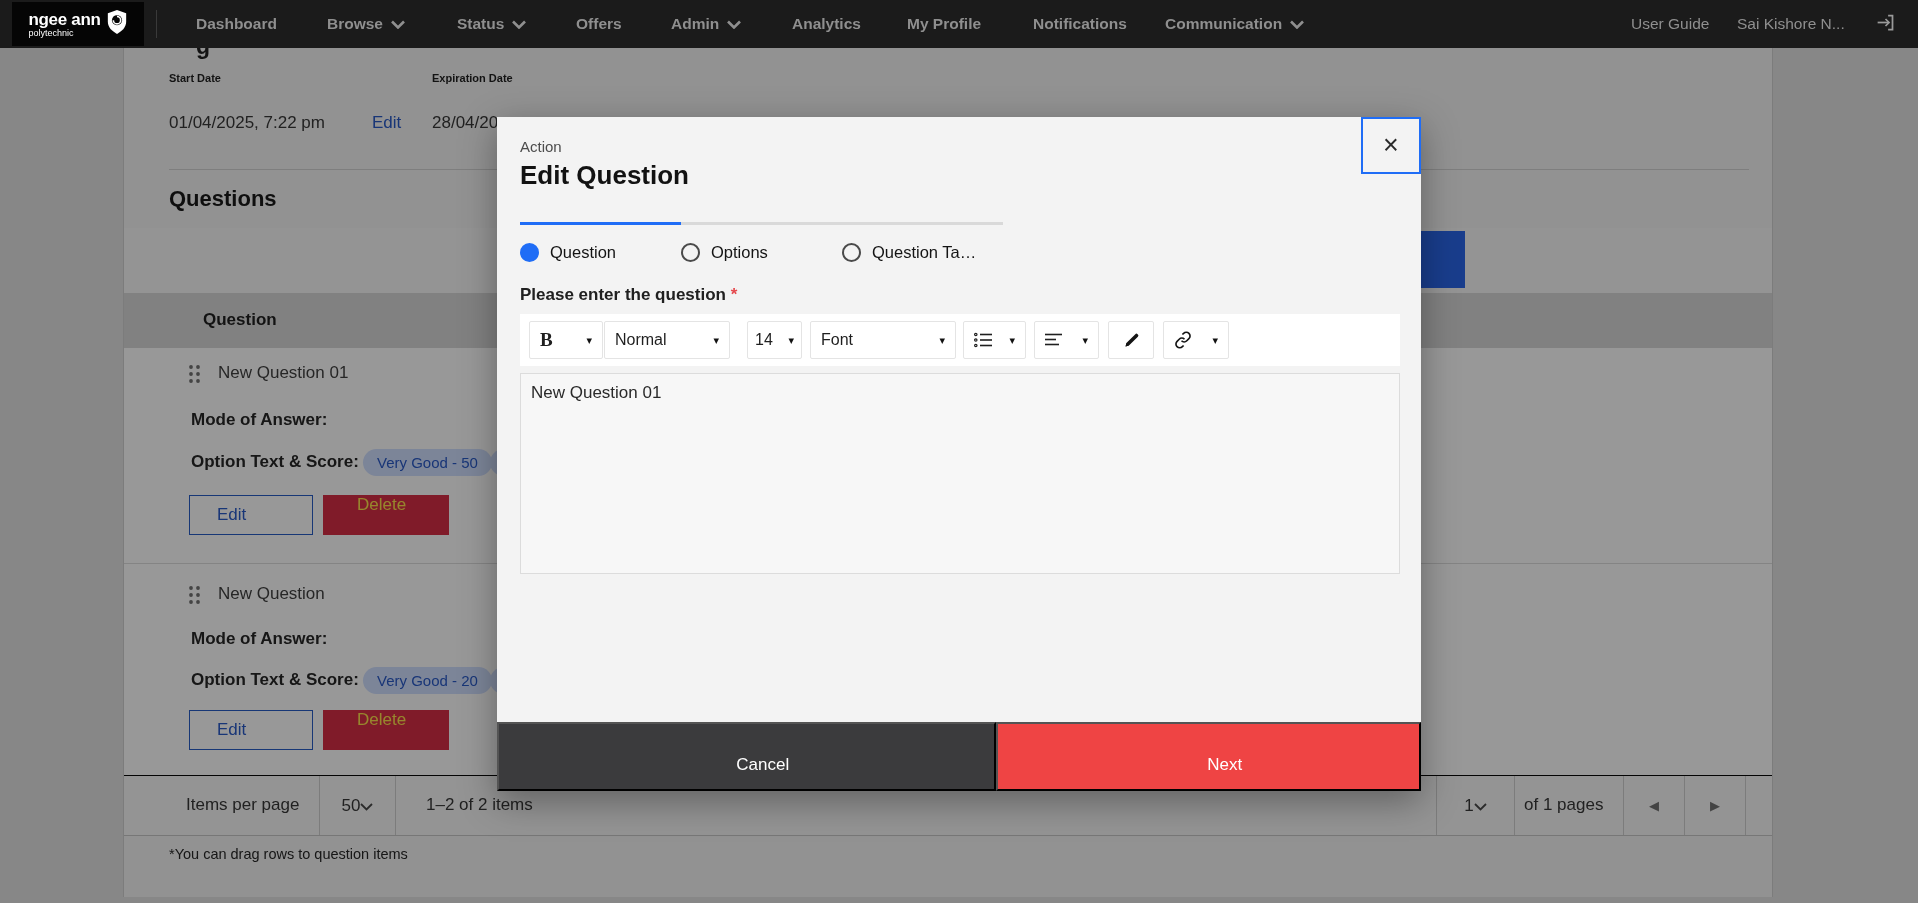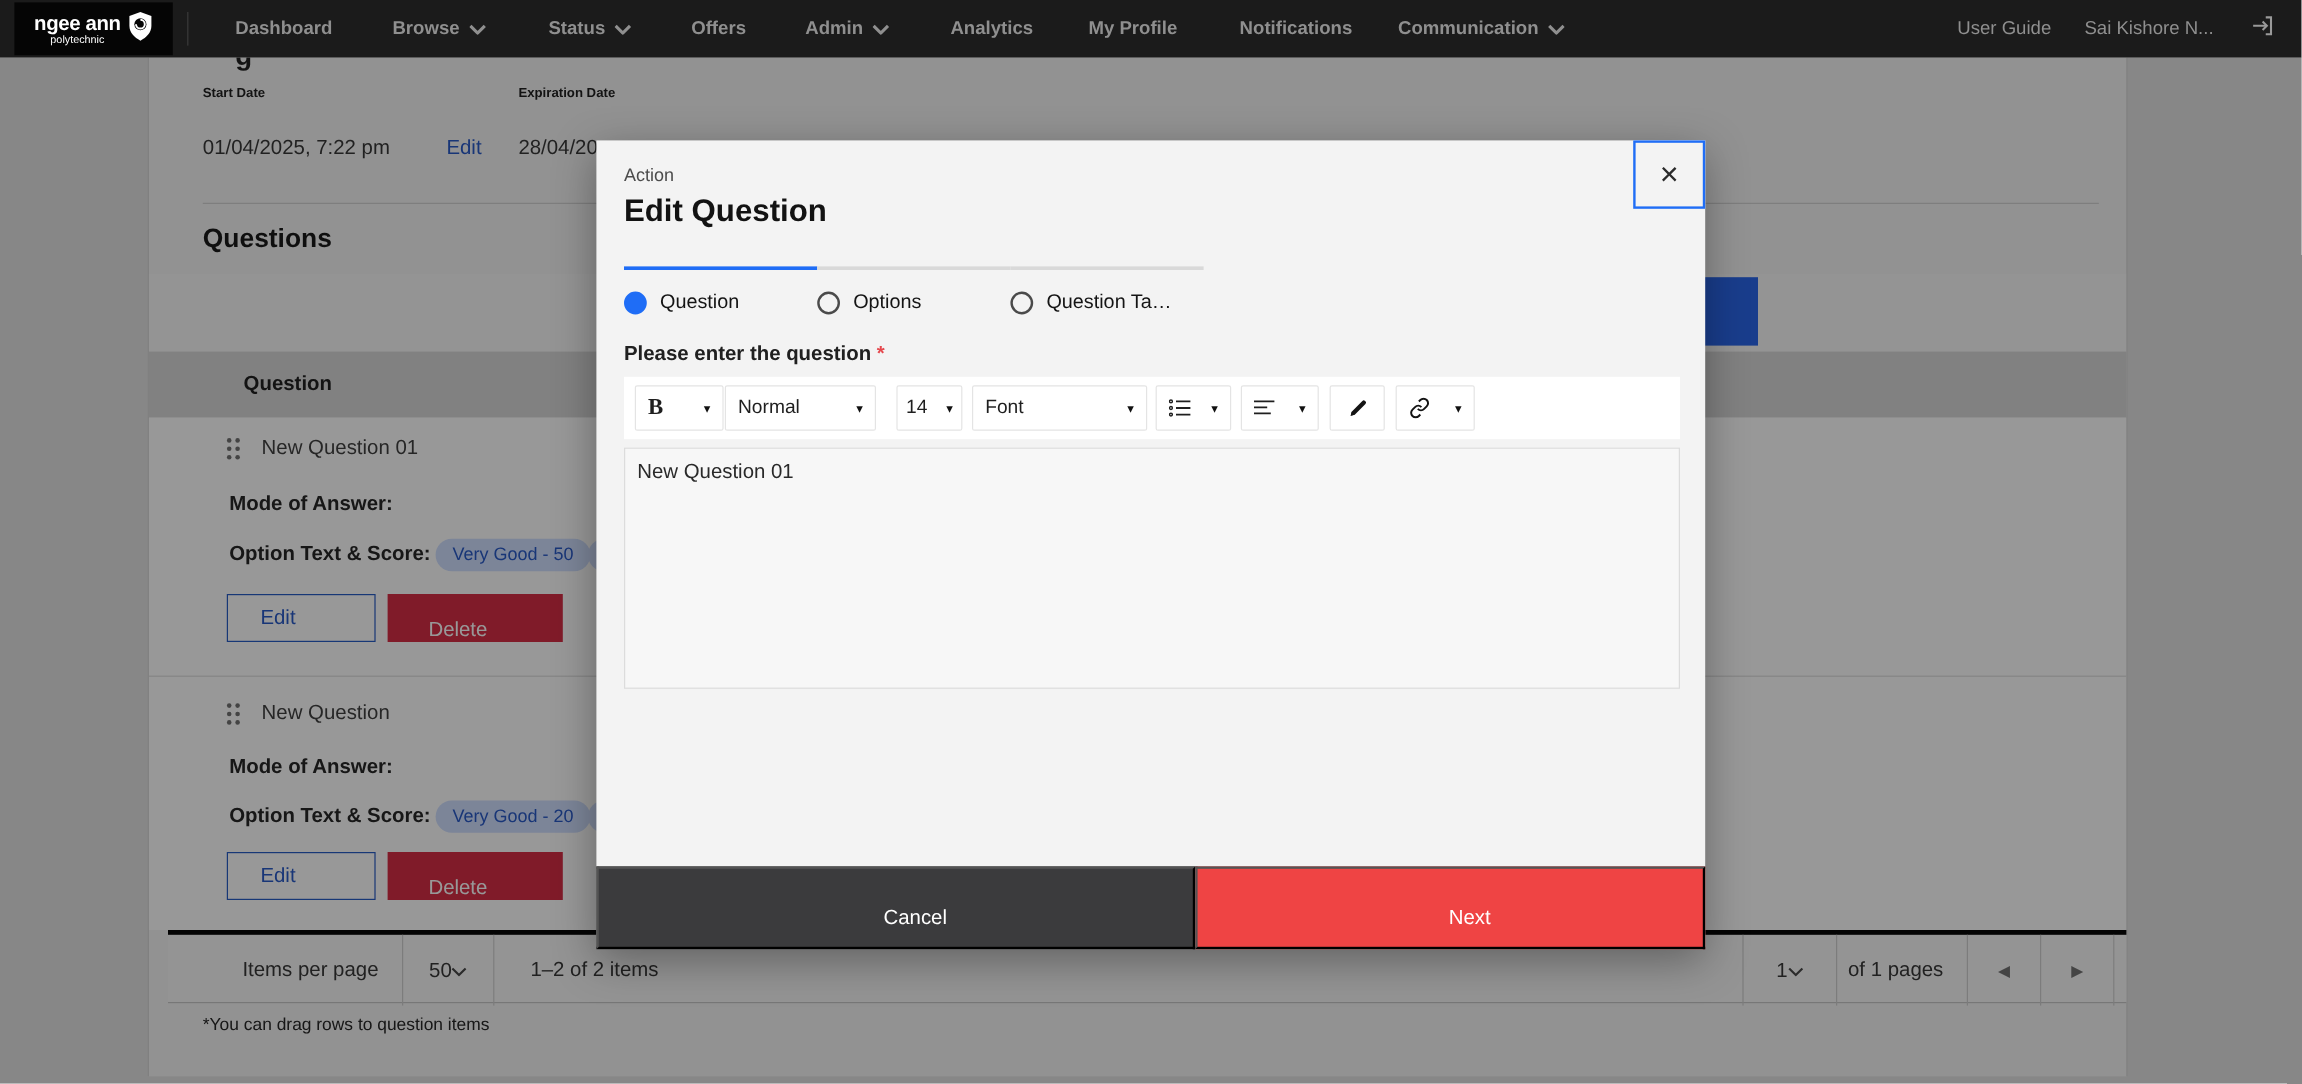--- a/index.html
+++ b/index.html
@@ -7,21 +7,21 @@
   #app { position:relative; width:1918px; height:903px; overflow:hidden;
          font-family:"Liberation Sans", sans-serif; }
 
   
   .navbar { position:absolute; top:0; left:0; width:100%; height:48px;
             background:#1b1b1b; z-index:50; }
   .logo-box { position:absolute; left:12px; top:2px; width:132px; height:44px;
               background:#050505; display:flex; align-items:center; justify-content:center; gap:5px; }
   .logo-text { color:#fff; line-height:1; text-align:left; }
   .logo-text .l1 { font-size:17px; font-weight:bold; letter-spacing:-0.3px; }
-  .logo-text .l2 { font-size:9px; text-align:center; margin-top:1px; }
+  .logo-text .l2 { font-size:9px; text-align:left; margin-top:1px; }
   .nav-sep { position:absolute; left:156px; top:10px; width:1px; height:28px; background:#3a3a3a; }
   .nav-item { position:absolute; top:0; height:48px; display:flex; align-items:center; gap:8px;
               color:#8f8f8f; font-weight:bold; font-size:15.5px; cursor:pointer; white-space:nowrap; }
   .chev svg { display:block; }
 
   
   .card { position:absolute; left:123px; top:48px; width:1650px; height:849px;
           background:#f4f4f4; border-left:1px solid #cfcfcf; border-right:1px solid #cfcfcf;
           overflow:hidden; z-index:10; }
   .frag { position:absolute; left:72px; top:-15px; font-size:23px; font-weight:bold; color:#1a1a1a; }
@@ -48,25 +48,25 @@
   .row-sep { position:absolute; left:0; width:100%; height:1px; background:#dddddd; }
 
   .drag-handle { position:absolute; width:16px; height:22px; cursor:grab; }
   .row-title { position:absolute; font-size:17px; color:#3c3c3c; }
   .row-lbl { position:absolute; font-size:17px; font-weight:bold; color:#222; }
   .pill { position:absolute; height:27px; padding:0 14px; border-radius:14px; background:#cfdeff;
           color:#2456c7; font-size:15px; display:flex; align-items:center; }
   .pill-stub { position:absolute; width:44px; height:27px; border-radius:14px; background:#cfdeff; }
   .btn-edit { position:absolute; width:124px; height:40px; background:#ffffff; border:1px solid #2258c4;
               color:#2456c7; font-size:17px; display:flex; align-items:center; cursor:pointer; padding-left:27px; }
-  .btn-delete { position:absolute; width:146px; height:40px; background:#d62941; border:none;
-                color:#ffffff; font-size:17px; display:flex; align-items:flex-end; cursor:pointer; padding-left:34px; }
-
-  .pager { position:absolute; left:16px; top:727px; width:100%; height:61px; background:#f8f8f8;
-           border-top:4px solid #000000; border-bottom:1px solid #c6c6c6; font-size:17px; color:#333; }
+  .btn-delete { position:absolute; width:126px; height:40px; background:#d62941; border:none;
+                color:#fde047; font-size:17px; display:flex; align-items:flex-start; cursor:pointer; padding-left:34px; }
+
+  .pager { position:absolute; left:0; top:727px; width:100%; height:61px; background:#f8f8f8;
+           border-top:1px solid #000000; border-bottom:1px solid #c6c6c6; font-size:17px; color:#333; }
   .pager .txt { position:absolute; top:19px; }
   .pager .box { position:absolute; top:0; height:59px; border-left:1px solid #cfcfcf; border-right:1px solid #cfcfcf;
                 display:flex; align-items:center; justify-content:center; cursor:pointer; }
   .pager .navbtn { position:absolute; top:0; height:59px; border-left:1px solid #cfcfcf;
                    display:flex; align-items:center; justify-content:center; color:#6f6f6f; font-size:13px; cursor:pointer; }
   .footnote { position:absolute; left:45px; top:798px; font-size:14.5px; color:#222; }
 
   
   .overlay { position:absolute; left:0; top:48px; right:0; bottom:0;
              background:rgba(10,10,10,0.42); z-index:40; }

